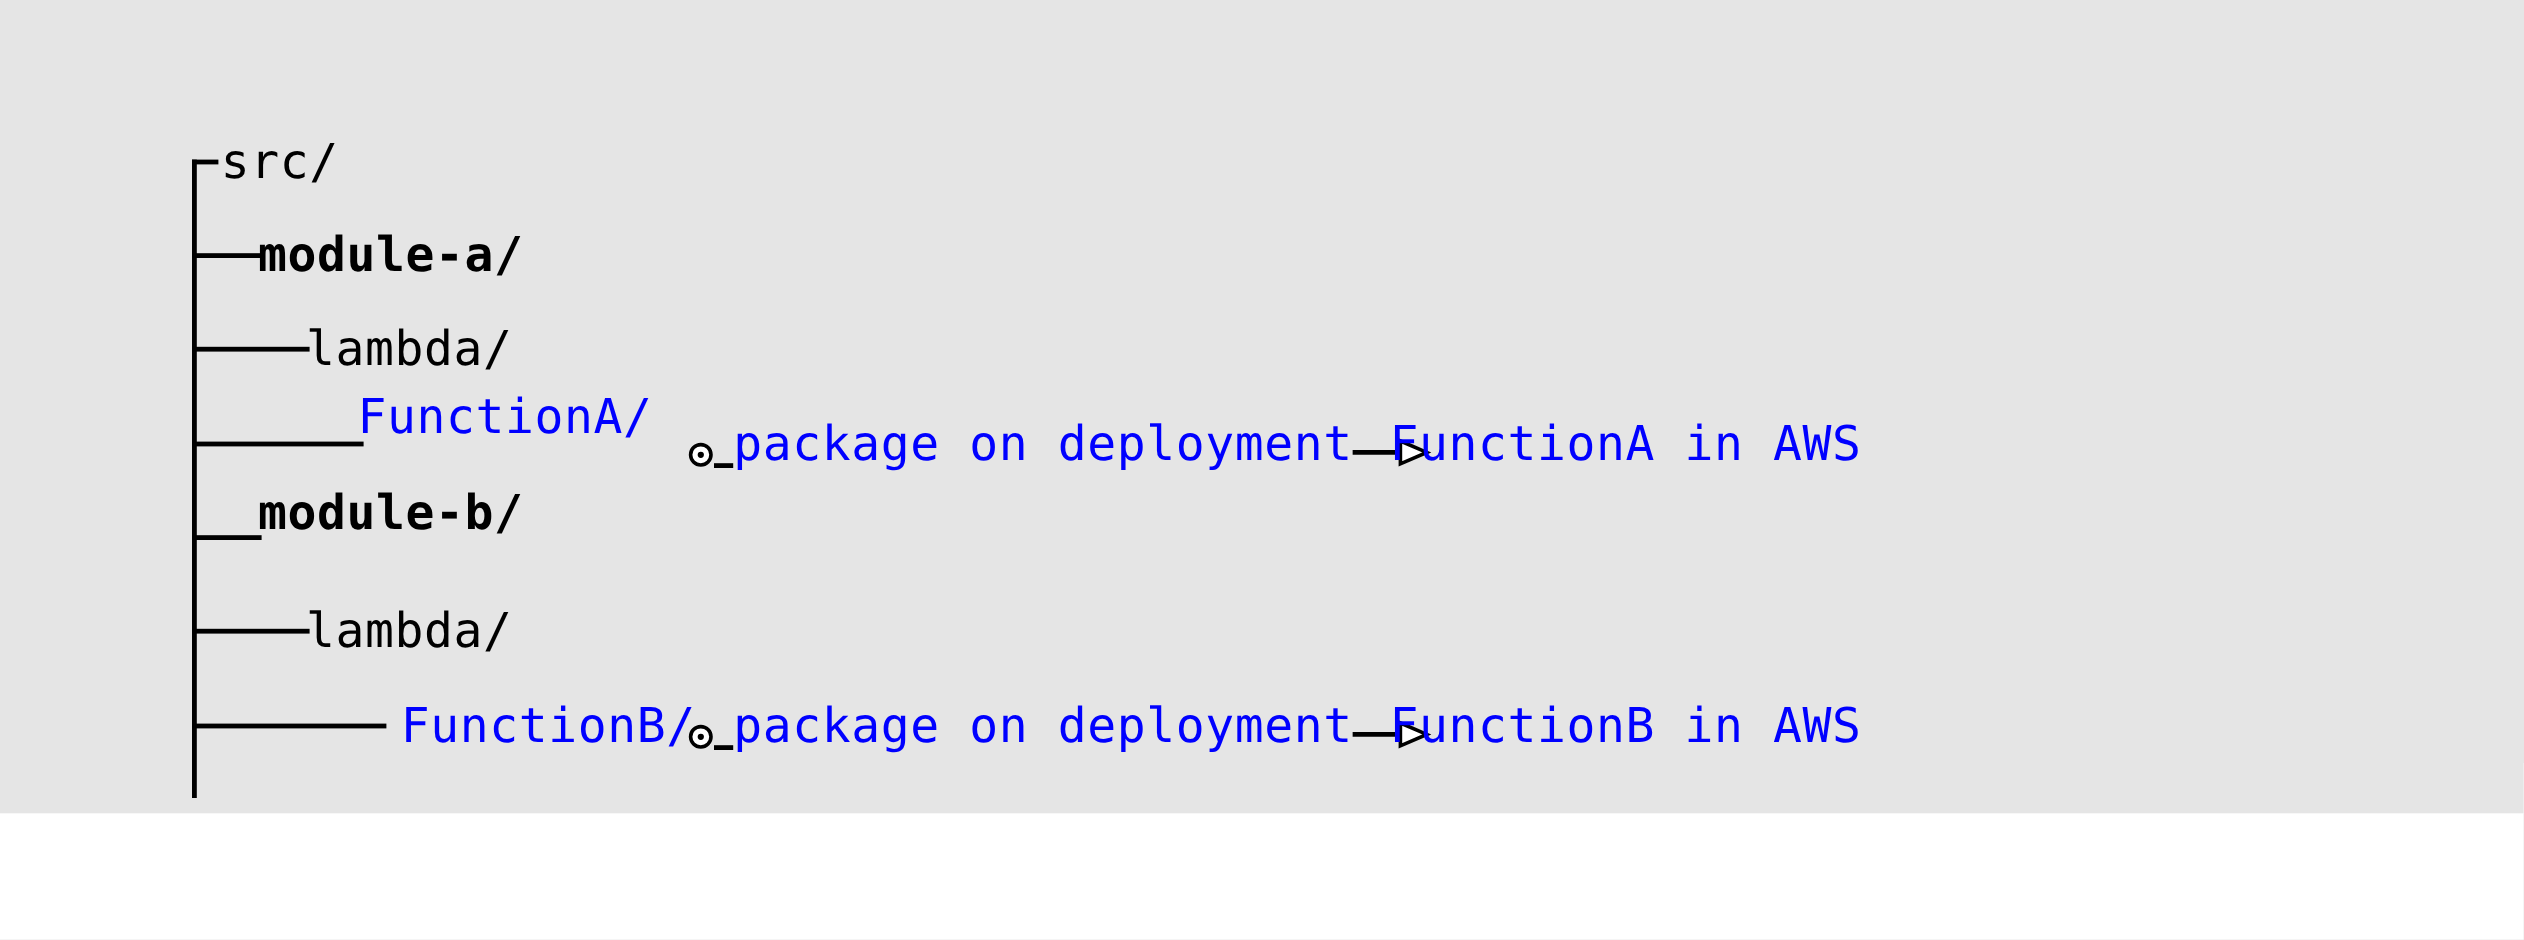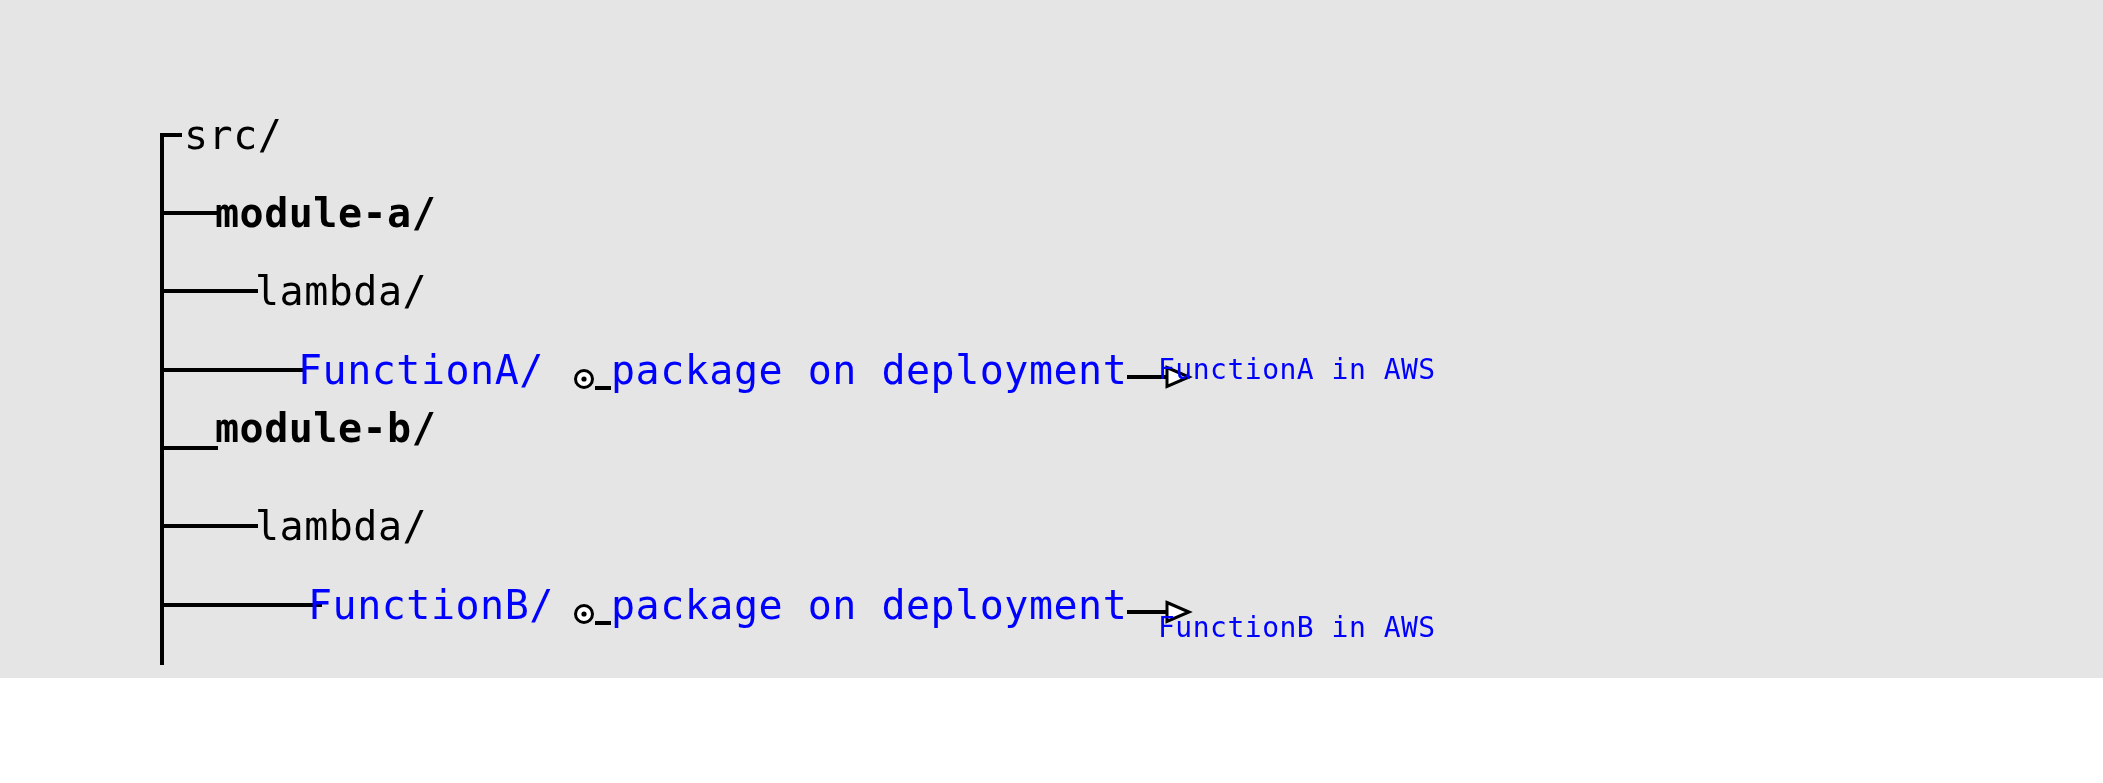--- a/index.html
+++ b/index.html
@@ -90,21 +90,21 @@
   }
   .arrow {
     display: inline-block;
     flex: 0 0 auto;
     width: 66px;
     height: 26px;
   }
   .target-label {
     position: absolute;
     font-family: "DejaVu Sans Mono", "Liberation Mono", monospace;
-    font-size: 28px;
+    font-size: 40px;
     line-height: 40px;
     letter-spacing: 0.5px;
     color: #0000FF;
     white-space: pre;
     transform: translateY(-50%);
   }
 </style>
 </head>
 <body>
 
@@ -113,27 +113,27 @@
   <div class="spine" style="left: 160px; top: 133px; height: 532px; background: rgb(0, 0, 0);"></div>
 
   <div id="tree-nodes">
       <div class="branch" style="left: 160px; top: 133px; width: 22px; background: rgb(0, 0, 0);"></div>
       <div class="node-label black" style="left: 184px; top: 135px; color: rgb(0, 0, 0);">src/</div>
       <div class="branch" style="left: 160px; top: 211px; width: 58px; background: rgb(0, 0, 0);"></div>
       <div class="node-label black" style="left: 215px; top: 213px; color: rgb(0, 0, 0); font-weight: bold;">module-a/</div>
       <div class="branch" style="left: 160px; top: 289px; width: 98px; background: rgb(0, 0, 0);"></div>
       <div class="node-label black" style="left: 255px; top: 291px; color: rgb(0, 0, 0);">lambda/</div>
       <div class="branch" style="left: 160px; top: 368px; width: 143px; background: rgb(0, 0, 0);"></div>
-      <div class="node-label blue" style="left: 298px; top: 370px; color: rgb(0, 0, 255);">FunctionA/</div>
+      <div class="node-label blue" style="left: 298px; top: 348px; color: rgb(0, 0, 255);">FunctionA/</div>
       <div class="branch" style="left: 160px; top: 446px; width: 58px; background: rgb(0, 0, 0);"></div>
       <div class="node-label black" style="left: 215px; top: 428px; color: rgb(0, 0, 0); font-weight: bold;">module-b/</div>
       <div class="branch" style="left: 160px; top: 524px; width: 98px; background: rgb(0, 0, 0);"></div>
       <div class="node-label black" style="left: 255px; top: 526px; color: rgb(0, 0, 0);">lambda/</div>
       <div class="branch" style="left: 160px; top: 603px; width: 162px; background: rgb(0, 0, 0);"></div>
-      <div class="node-label blue" style="left: 308px; top: 605px; color: rgb(0, 0, 255);">FunctionB/</div>
+      <div class="node-label blue" style="left: 334px; top: 605px; color: rgb(0, 0, 255);">FunctionB/</div>
     </div>
 
   <div class="ellipsis" style="left: 148px; top: 697px;">...</div>
 
   <div id="annotations">
       <div class="annotation" style="left: 573px; top: 370px;">
         <span class="bullseye"><svg viewBox="0 0 22 22" width="22" height="22">
             <circle cx="11" cy="11" r="8.5" fill="#ffffff" stroke="#000000" stroke-width="3"></circle>
             <circle cx="11" cy="11" r="2.6" fill="#000000"></circle>
           </svg></span>
@@ -150,16 +150,16 @@
             <circle cx="11" cy="11" r="8.5" fill="#ffffff" stroke="#000000" stroke-width="3"></circle>
             <circle cx="11" cy="11" r="2.6" fill="#000000"></circle>
           </svg></span>
         <span class="stub-line" style="background: rgb(0, 0, 0);"></span>
         <span class="annotation-label" style="color: rgb(0, 0, 255);">package on deployment</span>
         <span class="arrow"><svg viewBox="0 0 66 26" width="66" height="26">
             <line x1="0" y1="13" x2="40" y2="13" stroke="#000000" stroke-width="4"></line>
             <path d="M40 3.5 L62 13 L40 22.5 Z" fill="#ffffff" stroke="#000000" stroke-width="3" stroke-linejoin="miter"></path>
           </svg></span>
       </div>
-      <div class="target-label" style="left: 1158px; top: 605px; color: rgb(0, 0, 255); margin-top: 23px;">FunctionB in AWS</div>
+      <div class="target-label" style="left: 1158px; top: 605px; color: rgb(0, 0, 255);">FunctionB in AWS</div>
     </div>
 
 </div>
 
 </body></html>

